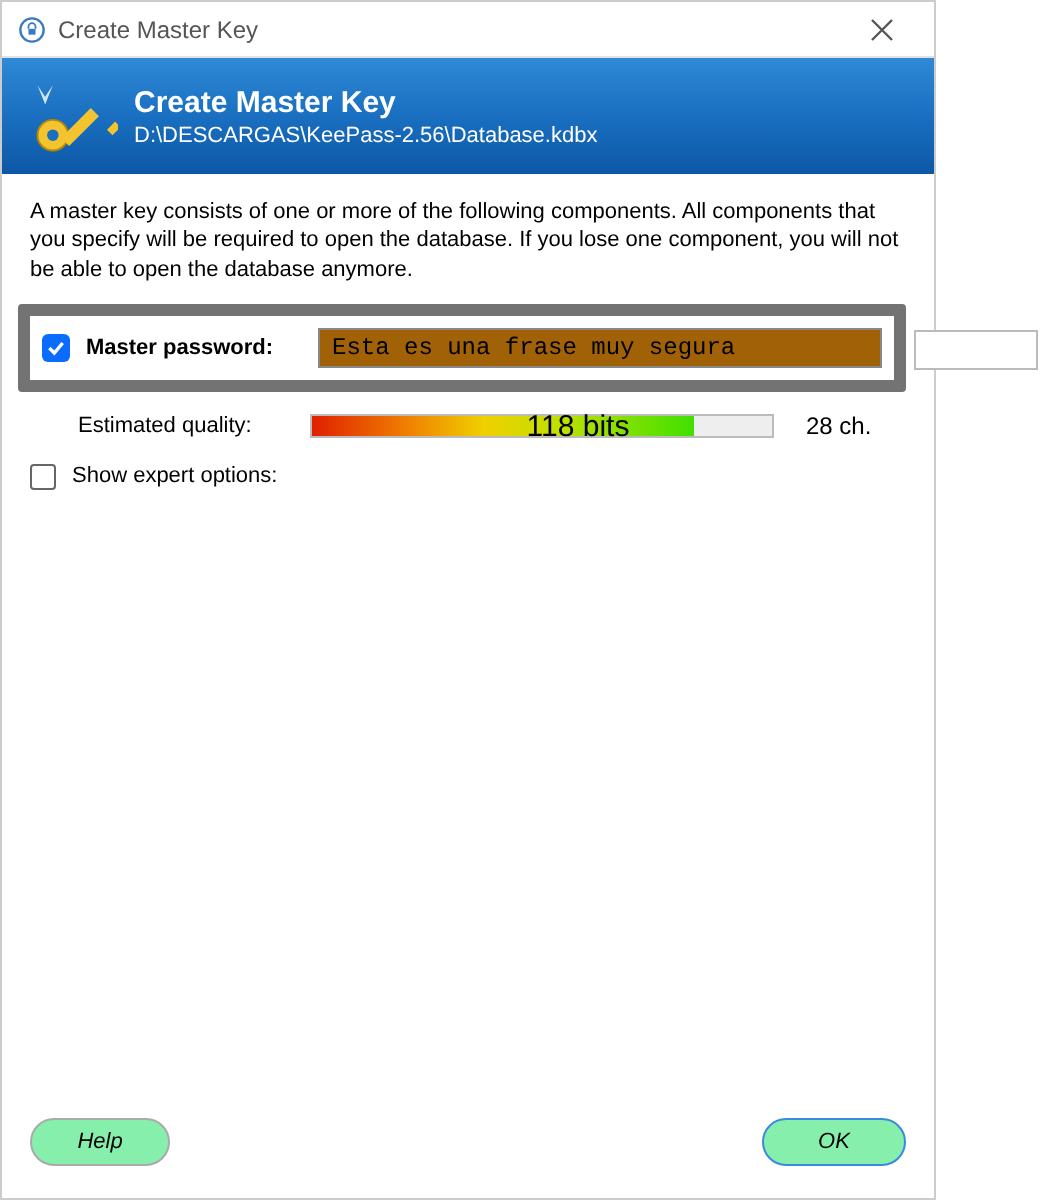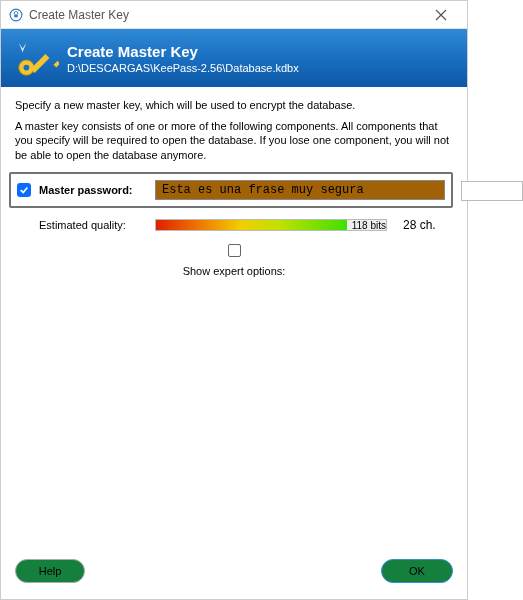--- a/index.html
+++ b/index.html
@@ -9,40 +9,40 @@
   .titlebar .app-icon { width: 14px; height: 14px; margin-right: 6px; display:flex; align-items:center; justify-content:center;}
   .titlebar .close { position: absolute; right: 6px; top: 4px; width: 40px; height: 20px; display:flex; align-items:center; justify-content:center; color:#333;}
   .banner { height: 58px; background: linear-gradient(to bottom,#2e89d6 0%, #1a6fc0 50%, #0d58a6 100%); display:flex; align-items:center; padding-left:12px; color:#fff; }
   .banner .key-icon { width: 46px; height: 46px; margin-right: 8px; display:flex; align-items:center; justify-content:center;}
   .banner-text { display:flex; flex-direction:column; }
   .banner-title { font-size: 15px; font-weight: bold; }
   .banner-sub { font-size: 11px; margin-top:2px;}
   .content { flex: 1; padding: 12px 14px 0 14px; font-size: 11px; color:#000; position:relative; }
   .intro { margin-bottom: 8px; }
   .desc { margin-bottom: 10px; line-height:1.3;}
-  .highlight { border: 2px solid #737373; border-radius:2px; padding: 6px 6px 6px 6px; margin-left:-6px; display:flex; align-items:center; gap:8px; position:relative;}
+  .highlight { border: 6px solid #737373; border-radius:2px; padding: 6px 6px 6px 6px; margin-left:-6px; display:flex; align-items:center; gap:8px; position:relative;}
   .row-master { display:flex; align-items:center; gap:8px; width:100%; }
   .chk { width:14px; height:14px; background:#0a6cff; border-radius:3px; display:flex; align-items:center; justify-content:center; }
   .chk svg { stroke:#fff; }
   .lbl-master { font-weight:bold; font-size:11px; min-width:108px;}
   .pw-input { flex:1; border:1px solid #888; height:20px; padding:1px 6px; font-family: "Consolas","Courier New",monospace; font-size:12px; background:#a16207;}
   .reveal-wrap { position:absolute; right:-118px; top:6px; display:flex; gap:6px; align-items:center;}
   .pw-extra { width:62px; height:20px; border:1px solid #bbb; background:#fff; }
   .dots-btn { width:40px; height:22px; border:1px solid #999; border-radius:3px; background:#fff; display:flex; align-items:center; justify-content:center; font-size:13px; font-weight:bold; letter-spacing:1px; cursor:pointer;}
   .row { display:flex; align-items:center; margin-top:10px; gap:8px; padding-left:24px;}
   .lbl-repeat { color:#aaa; font-size:11px; min-width:108px;}
   .lbl-est { font-size:11px; min-width:108px; }
   .quality-bar { flex:1; height:12px; border:1px solid #bbb; position:relative; background:#eee;}
   .quality-fill { position:absolute; left:0; top:0; bottom:0; width:83%; background:linear-gradient(to right,#e02000 0%, #f08000 25%, #f0d000 45%, #c0e000 65%, #40e000 100%);}
-  .quality-text { position:absolute; left:0; right:0; text-align:right; font-size:10px; line-height:12px; color:#000;padding-left:36px;}
+  .quality-text { position:absolute; left:0; right:0; text-align:center; font-size:15px; line-height:12px; color:#000;padding-left:36px;}
   .chcount { width:50px; text-align:left; font-size:12px; margin-left:8px;}
-  .row-expert { display:flex; align-items:center; gap:8px; margin-top:12px; padding-left:0;flex-direction:column;}
+  .row-expert { display:flex; align-items:center; gap:8px; margin-top:12px; padding-left:0;}
   .chk-empty { width:13px; height:13px; border:1px solid #666; border-radius:2px; background:#fff;}
   .footer { height:46px; border-top: none; display:flex; align-items:center; padding:0 14px 10px 14px; gap:8px;}
-  .btn { height:24px; border:1px solid #aaa; border-radius:12px; background:#15803d; font-size:11px; display:flex; align-items:center; justify-content:center; cursor:pointer;}
+  .btn { height:24px; border:1px solid #aaa; border-radius:12px; background:#86efac; font-size:11px; display:flex; align-items:center; justify-content:center; cursor:pointer;font-style:italic;}
   .btn-help { width:70px; }
   .spacer { flex:1; }
   .btn-ok { width:72px; border:1px solid #3a8ae0; }
   .btn-cancel { width:72px; }
 </style>
 </head>
 <body>
 
 <div class="window">
 
@@ -72,21 +72,20 @@
         <path d="M6 8 L10 14 L14 8 L10 18 Z" fill="#fff" opacity="0.8"></path>
       </svg>
     </span>
     <div class="banner-text">
       <div class="banner-title">Create Master Key</div>
       <div class="banner-sub">D:\DESCARGAS\KeePass-2.56\Database.kdbx</div>
     </div>
   </div>
 
   <div class="content">
-    <p class="intro">Specify a new master key, which will be used to encrypt the database.</p>
     <p class="desc">A master key consists of one or more of the following components. All components that you specify will be required to open the database. If you lose one component, you will not be able to open the database anymore.</p>
 
     <div class="highlight">
       <div class="row-master">
         <span class="chk">
           <svg width="10" height="10" viewBox="0 0 12 12">
               <path d="M2 6 L5 9 L10 3" fill="none" stroke-width="2"></path>
             </svg>
         </span>
         <span class="lbl-master">Master password:</span>

